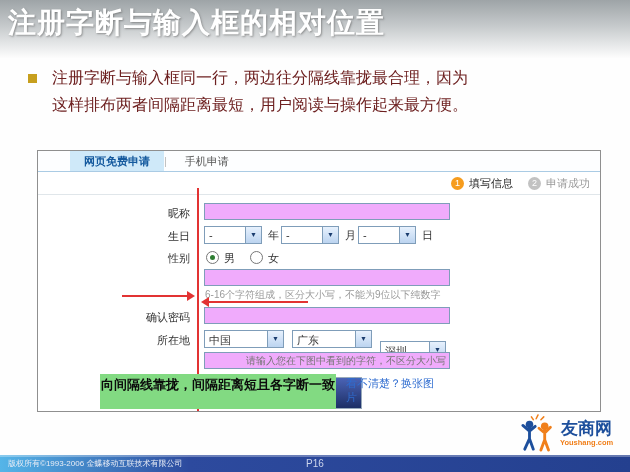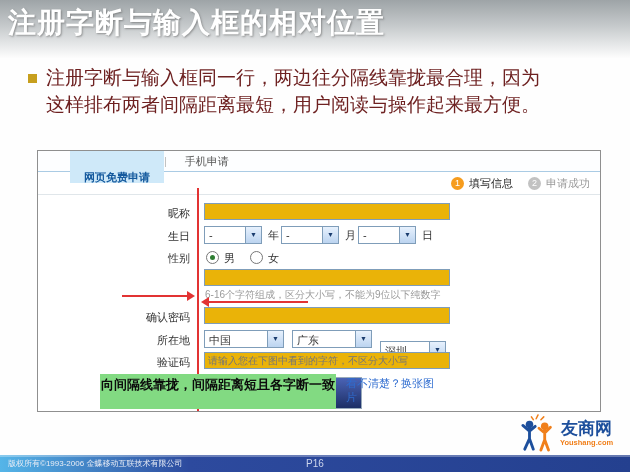--- a/index.html
+++ b/index.html
@@ -7,45 +7,45 @@
          font-family:"Liberation Sans","DejaVu Sans",sans-serif;}
 
   
   .titlebar{position:absolute;left:0;top:0;width:630px;height:58px;
             background:linear-gradient(180deg,#9ea4a7 0%,#c6cacc 45%,#fdfdfd 100%);}
   .title{position:absolute;left:8px;top:4px;font-size:28px;font-weight:bold;color:#fff;
          letter-spacing:1px;text-shadow:1px 1px 2px rgba(90,90,90,.55);white-space:nowrap;}
 
   
   .bullet-sq{position:absolute;left:28px;top:74px;width:9px;height:9px;background:#c79f1e;}
-  .bullet-block{position:absolute;left:46px;top:64px;width:552px;font-size:19px;line-height:27px;
+  .bullet-block{position:absolute;left:52px;top:64px;width:552px;font-size:16px;line-height:27px;
                 color:#6e2121;}
 
   
   .form{position:absolute;left:37px;top:150px;width:562px;height:260px;border:1px solid #8f8f8f;
         background:#fff;font-size:11px;color:#333;}
   .tabbar{height:20px;border-bottom:1px solid #aacbe4;background:#fdfeff;display:flex;
           align-items:stretch;padding-left:32px;}
   .tab{line-height:20px;padding:0 18px;color:#555;cursor:default;white-space:nowrap;}
-  .tab.active{background:#cfe9f9;color:#155a9e;font-weight:bold;padding:16px 14px;}
+  .tab.active{background:#cfe9f9;color:#155a9e;font-weight:bold;padding:0 14px;}
   .tabsep{line-height:20px;color:#bbb;}
   .steprow{height:22px;border-bottom:1px solid #e0e6ea;display:flex;justify-content:flex-end;
            align-items:center;gap:5px;padding-right:10px;background:#fff;}
   .stepcirc{width:13px;height:13px;border-radius:50%;color:#fff;font-size:9px;text-align:center;
             line-height:13px;flex:0 0 auto;}
   .stepcirc.orange{background:#f69c1e;}
   .stepcirc.gray{background:#c2c2c2;}
   .steplabel1{font-weight:normal;color:#222;margin-right:10px;}
   .steplabel2{color:#9a9a9a;}
 
   .fbody{position:relative;height:216px;}
   .redline{position:absolute;left:159px;top:-7px;width:2px;height:223px;background:#e23333;z-index:2;}
   .row-label{position:absolute;left:0;width:152px;text-align:right;color:#333;white-space:nowrap;}
-  .tinput{position:absolute;height:17px;border:1px solid #7f9db9;background:#eab308;font-size:10px;
-          padding:0 3px;box-sizing:border-box;font-family:inherit;color:#555;}
+  .tinput{position:absolute;height:17px;border:1px solid #7f9db9;background:#f0abfc;font-size:10px;
+          padding:0 3px;box-sizing:border-box;font-family:inherit;color:#555;text-align:right;}
   .selbox{position:absolute;height:18px;border:1px solid #7f9db9;background:#fff;box-sizing:border-box;}
   .selbox .val{position:absolute;left:4px;top:2px;white-space:nowrap;}
   .selbox .btn{position:absolute;right:0;top:0;bottom:0;width:15px;
                background:linear-gradient(180deg,#e7f1fd,#bcd4f0);border-left:1px solid #7f9db9;
                text-align:center;font-size:7px;color:#1a3c6e;line-height:16px;}
   .unit{position:absolute;white-space:nowrap;}
   .radio{position:absolute;width:11px;height:11px;border:1px solid #777;border-radius:50%;background:#fff;}
   .radio.sel::after{content:"";position:absolute;left:3px;top:3px;width:5px;height:5px;border-radius:50%;
                     background:#2e7d32;}
   .hint{position:absolute;left:167px;top:93px;font-size:10px;color:#9a9a9a;white-space:nowrap;}
@@ -150,21 +150,20 @@
       </div>
       <div class="selbox" style="left:166px;top:135px;width:80px;">
         <span class="val">中国</span>
         <span class="btn">▼</span>
       </div>
       <div class="selbox" style="left:342px;top:146px;width:66px;">
         <span class="val">深圳</span>
         <span class="btn">▼</span>
       </div>
 
-      <div class="row-label" style="top:160px;">验证码</div>
       <input class="tinput" style="left: 166px; top: 157px; width: 246px;" readonly="" placeholder="请输入您在下图中看到的字符，不区分大小写">
 
       <div class="captcha-img"></div>
       <div class="callout">向间隔线靠拢，间隔距离短且各字断一致</div>
       <div class="captcha-link">看不清楚？换张图片</div>
     </div>
   </div>
 
   <div class="logo">
     <svg width="38" height="40" viewBox="0 0 40 40">

